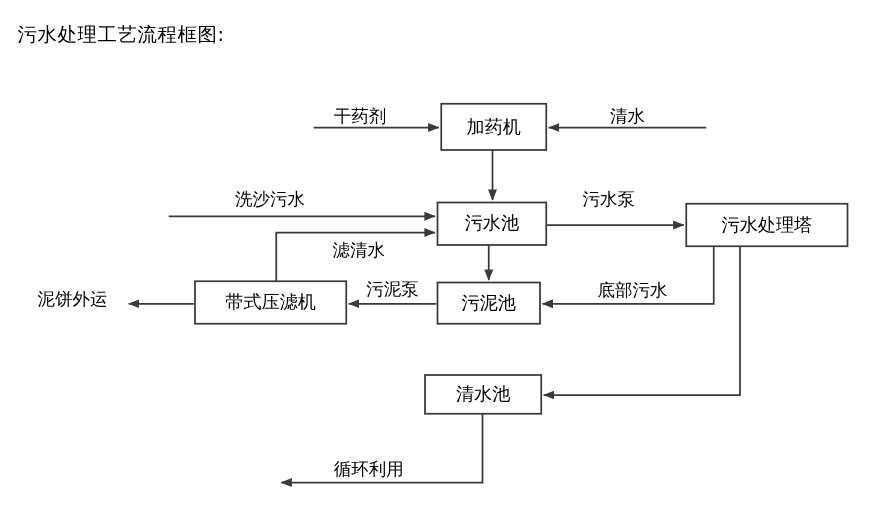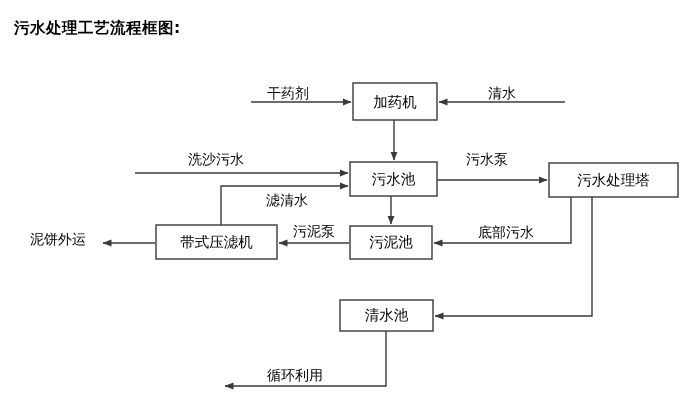--- a/index.html
+++ b/index.html
@@ -12,21 +12,21 @@
     height: 420px;
     position: relative;
     font-family: "DejaVu Sans", "Liberation Sans", sans-serif;
     overflow: hidden;
   }
   #page-title {
     position: absolute;
     left: 14px;
     top: 18px;
     font-size: 15.5px;
-    font-weight: bold;
+    font-weight: normal;
     color: #000000;
     letter-spacing: 0.5px;
     white-space: nowrap;
   }
   #flow-svg {
     position: absolute;
     left: 0;
     top: 0;
   }
   .box-rect {

